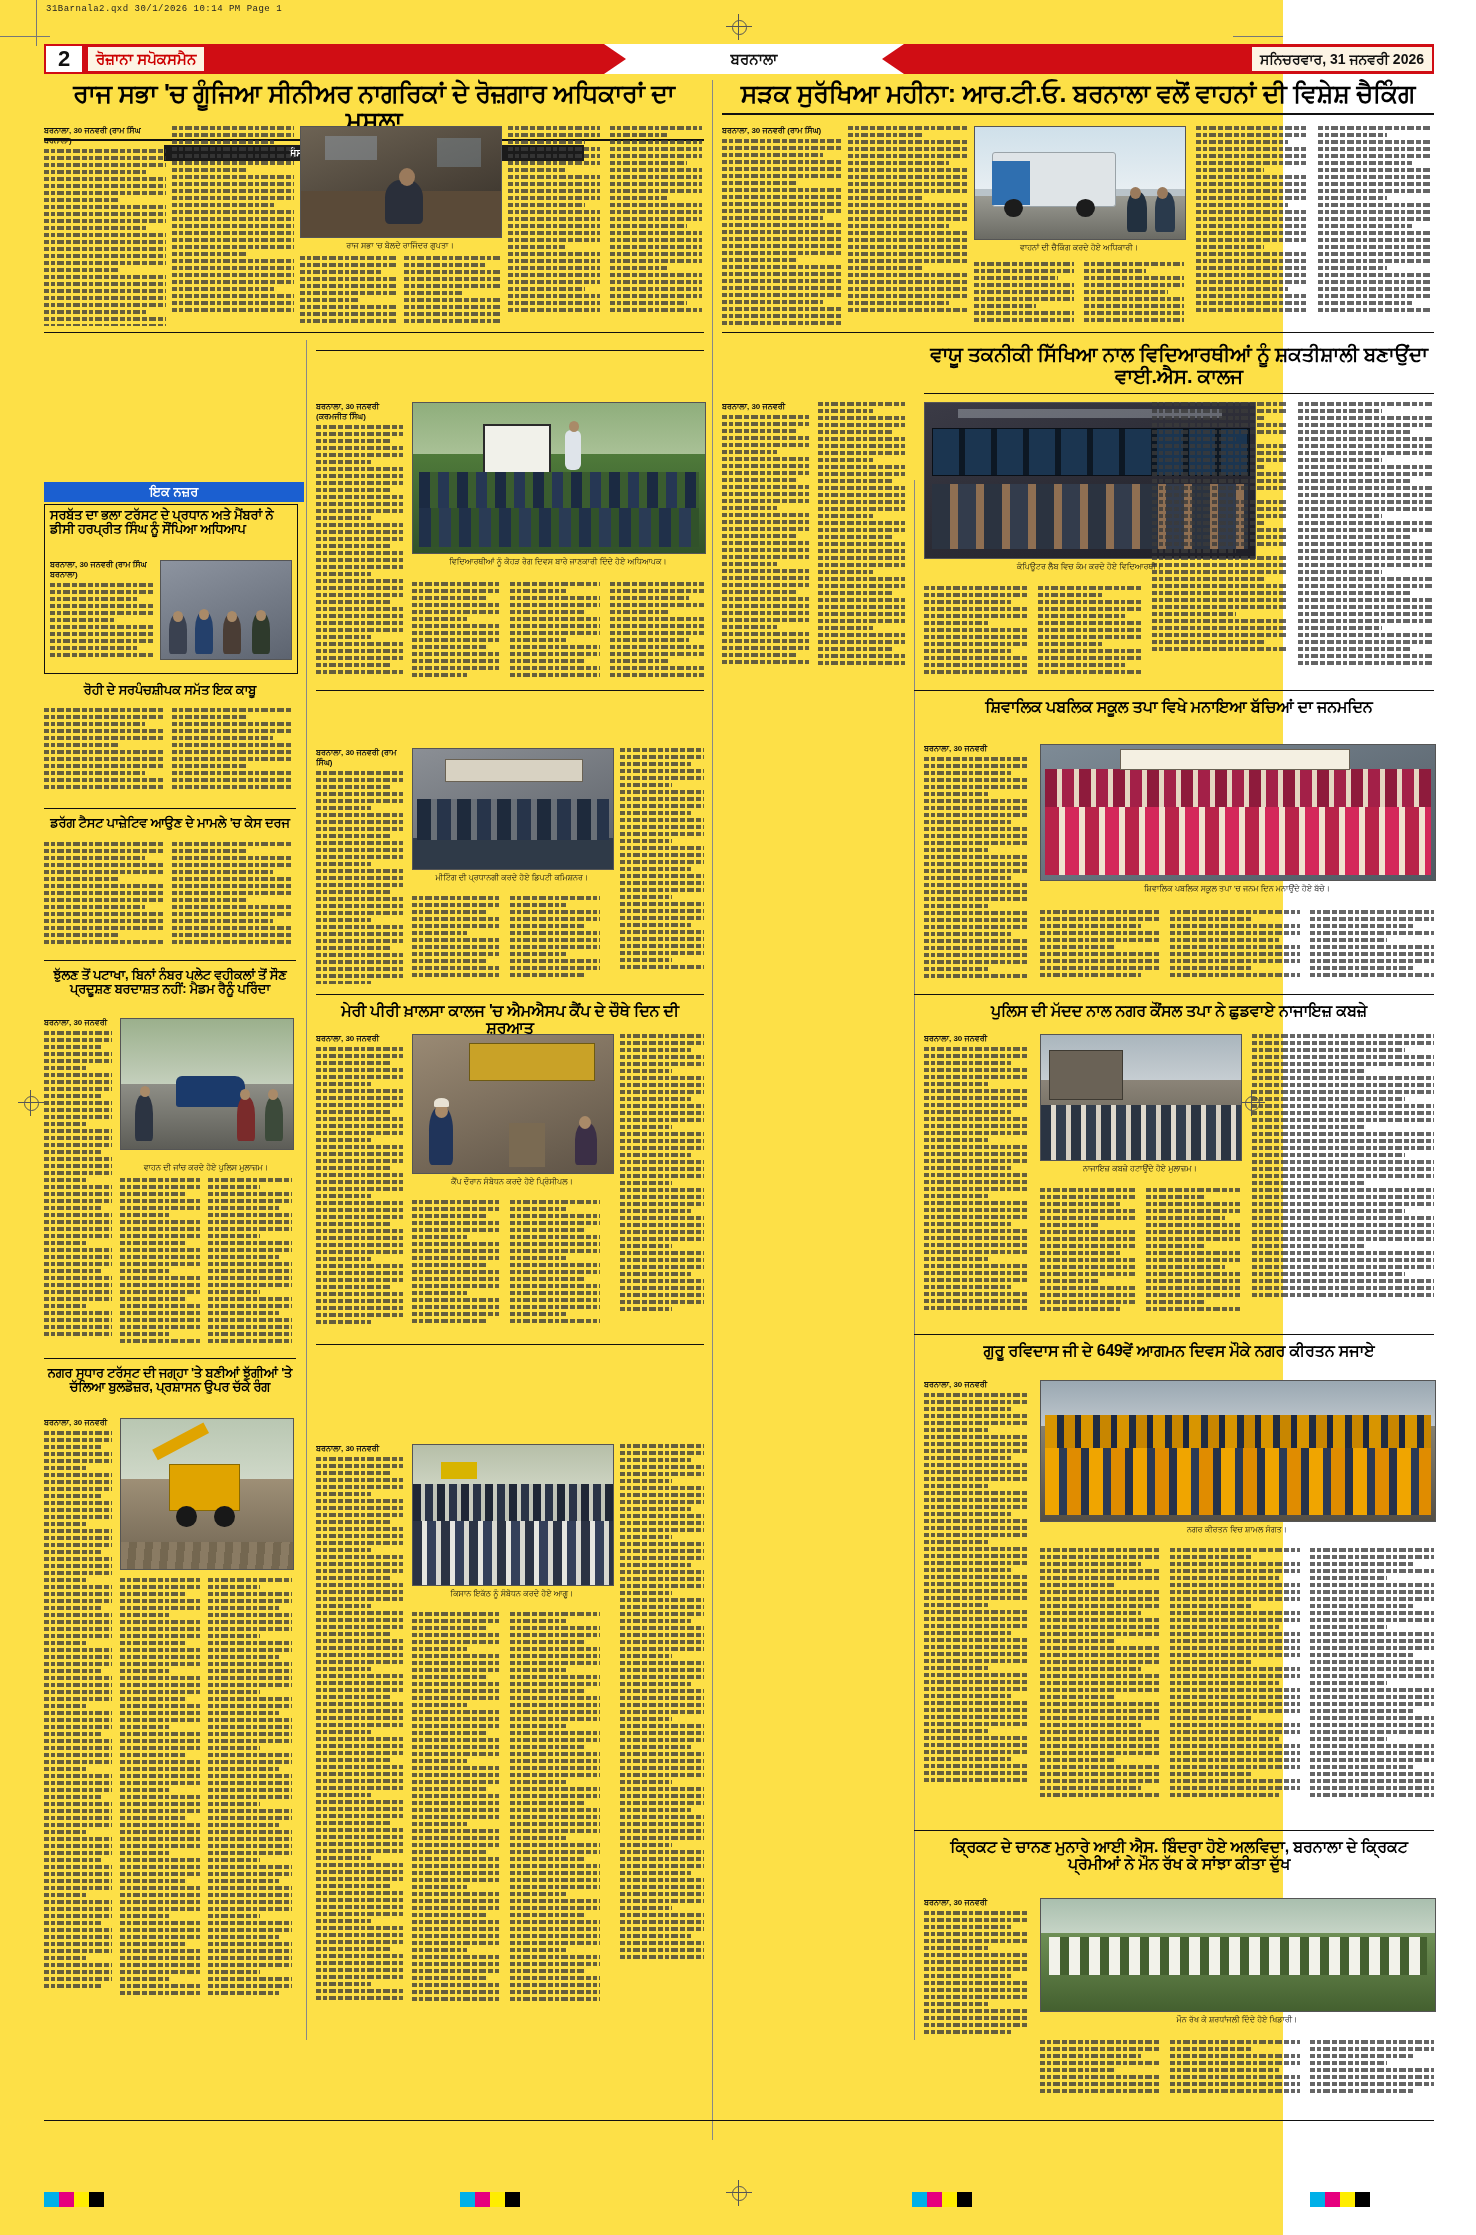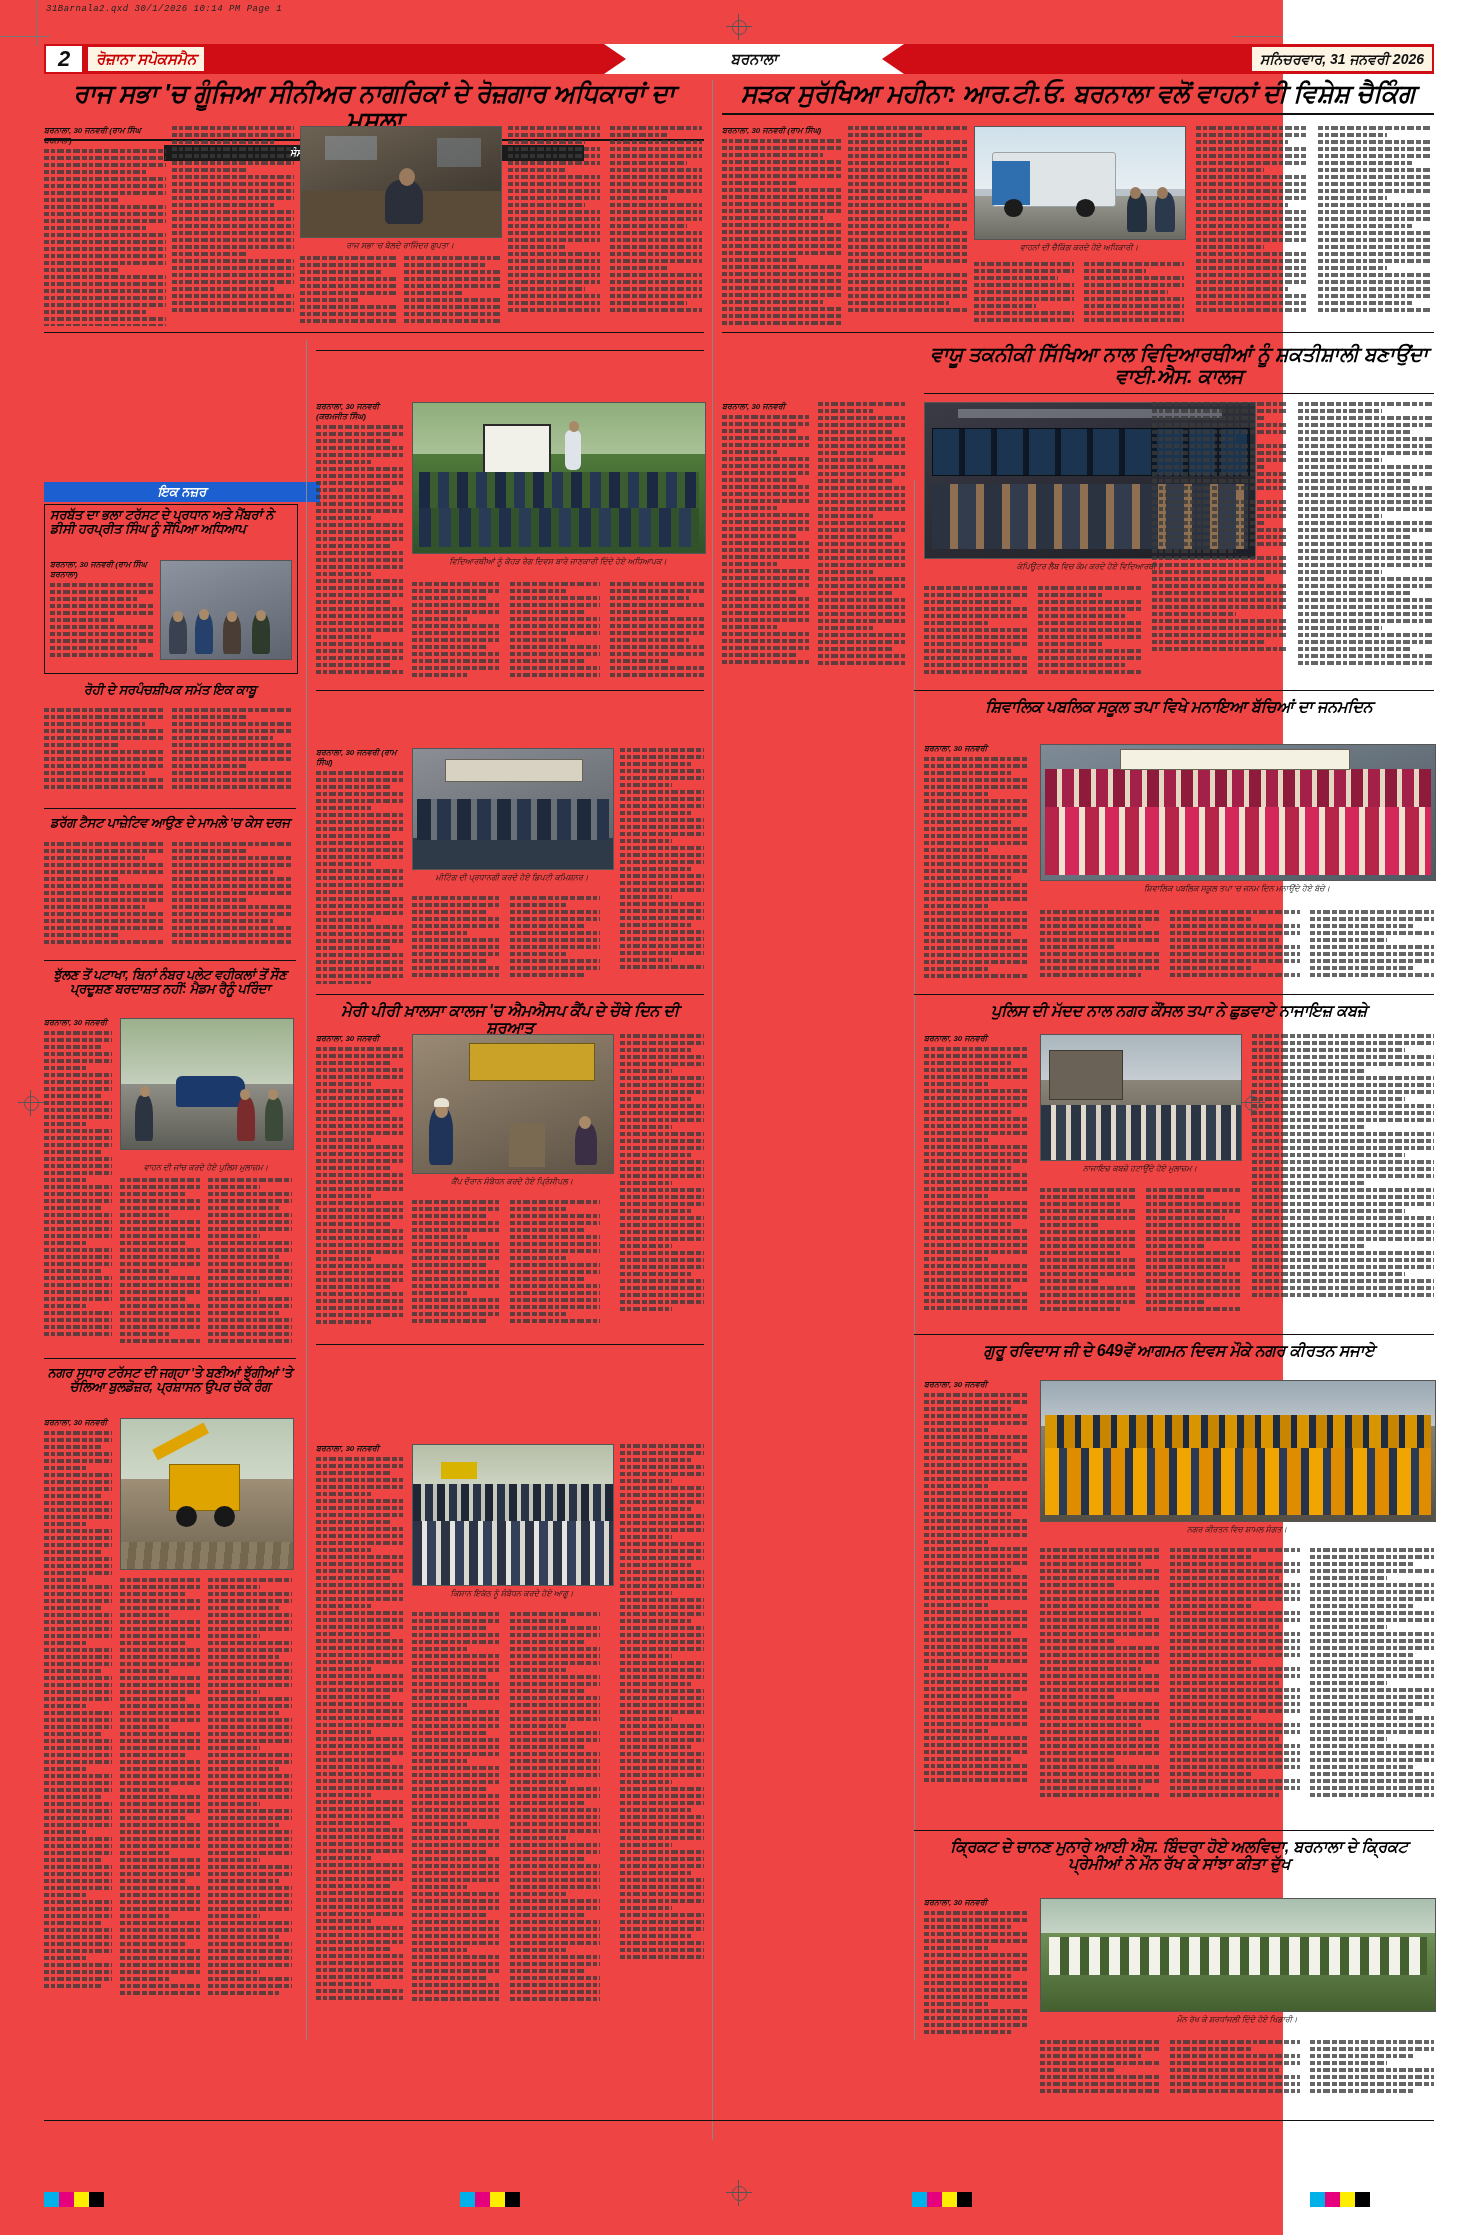--- a/index.html
+++ b/index.html
@@ -1,17 +1,17 @@
 <!DOCTYPE html>
 <html><head>
 <meta charset="utf-8">
 <style>
   html,body{margin:0;padding:0;background:#fff;}
   body{width:1476px;height:2235px;position:relative;font-family:"Liberation Sans",sans-serif;overflow:hidden;}
-  .page{position:absolute;left:0;top:0;width:1283px;height:2235px;background:#ef4444;font-style:italic;}
+  .page{position:absolute;left:0;top:0;width:1283px;height:2235px;background:#fde047;}
 
   
   .filestamp{position:absolute;left:46px;top:4px;font-family:"Liberation Mono",monospace;font-size:9px;color:#222;letter-spacing:.5px;}
   .regmark{position:absolute;width:26px;height:26px;}
   .regmark:before,.regmark:after{content:"";position:absolute;background:#555;}
   .regmark:before{left:12px;top:0;width:1px;height:26px;}
   .regmark:after{top:12px;left:0;height:1px;width:26px;}
   .regcirc{position:absolute;left:6px;top:6px;width:13px;height:13px;border:1px solid #555;border-radius:50%;}
   .cropline{position:absolute;background:#777;}
 
@@ -34,21 +34,21 @@
   
   .col{position:absolute;}
   .hl{font-weight:bold;color:#000;text-align:center;line-height:1.08;letter-spacing:-.2px;}
   .hl-xl{font-size:25px;}
   .hl-lg{font-size:20px;}
   .hl-md{font-size:16px;}
   .hl-sm{font-size:13px;}
   .subbar{background:#1b1b1b;color:#fff;font-size:10px;font-weight:bold;text-align:center;
           padding:2px 4px;line-height:1.2;}
   .bluebar{background:#1b5fd0;color:#fff;font-weight:bold;font-size:13px;text-align:center;
-           padding:2px 12px;line-height:1.25;}
+           padding:2px 4px;line-height:1.25;}
   .boxrule{border:1px solid #111;}
   .hr{background:#111;height:1px;}
   .hr2{background:#111;height:2px;}
   .vr{background:#888;width:1px;}
 
   
   .body{overflow:hidden;}
   .body .ln{height:4px;margin-bottom:3px;background:
      repeating-linear-gradient(90deg,#3a3a3a 0 5px,rgba(0,0,0,0) 5px 7px,#3a3a3a 7px 11px,rgba(0,0,0,0) 11px 13px,
      #3a3a3a 13px 20px,rgba(0,0,0,0) 20px 22px,#3a3a3a 22px 27px,rgba(0,0,0,0) 27px 29px,

